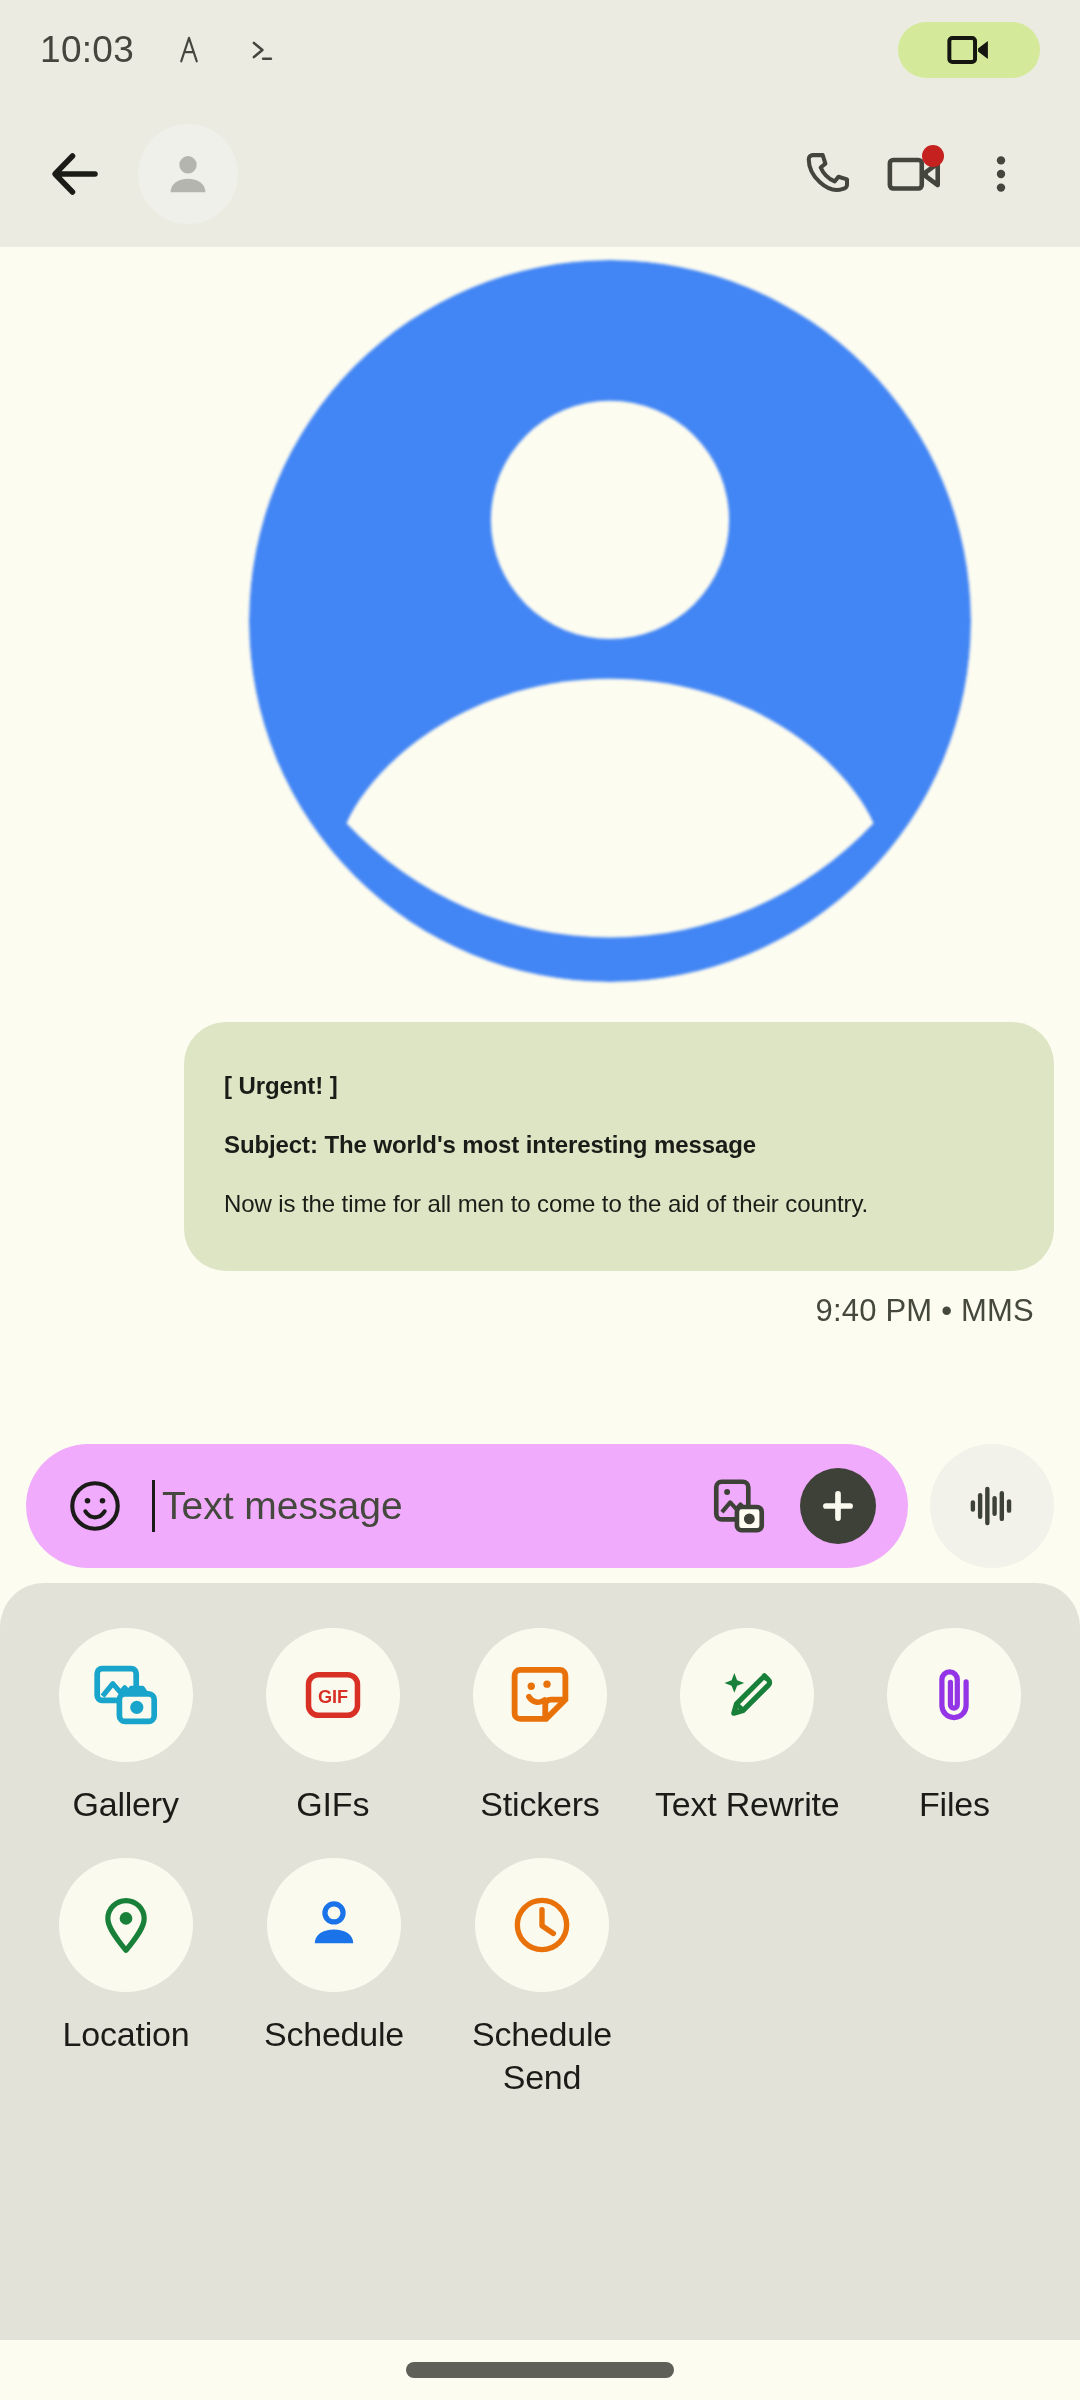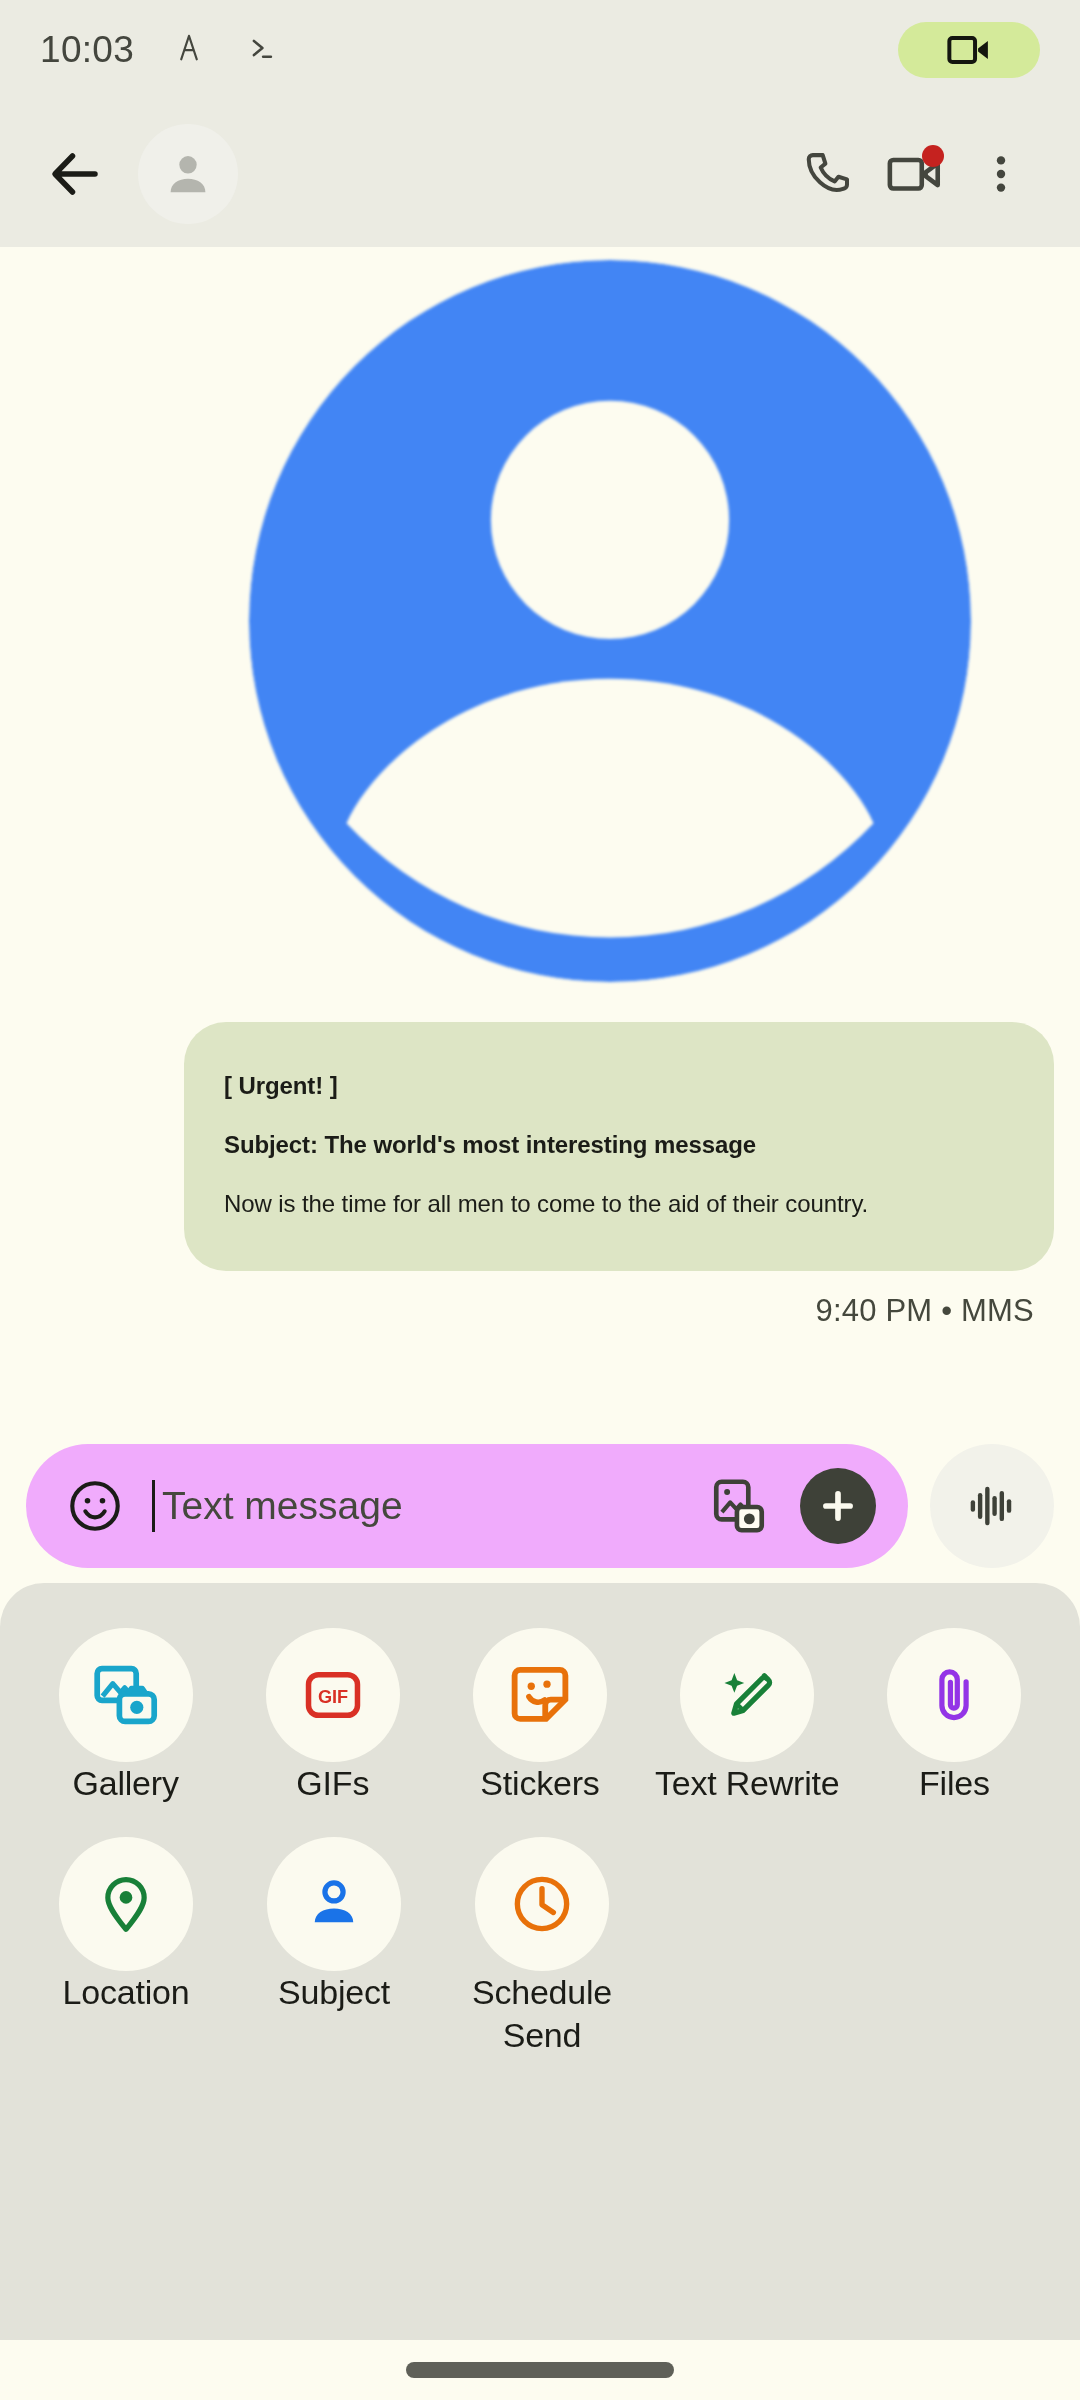--- a/index.html
+++ b/index.html
@@ -12,21 +12,21 @@
   body { background: #FDFCF0; position: relative; }
 
   
   .status-bar {
     position: absolute; top: 0; left: 0;
     width: 1080px; height: 100px;
     background: #EBEBE2;
     display: flex; align-items: center;
     padding: 0 40px;
   }
-  .status-left { display: flex; align-items: flex-start; gap: 38px; }
+  .status-left { display: flex; align-items: center; gap: 38px; }
   .status-clock {
     font-size: 37px; color: #44463E; letter-spacing: 0.3px;
   }
   .status-icon { width: 34px; height: 38px; display: block; }
   .status-spacer { flex: 1; }
   .status-chip {
     width: 142px; height: 56px; border-radius: 28px;
     background: #D4EA9A;
     display: flex; align-items: center; justify-content: center;
   }
@@ -167,20 +167,21 @@
   .attach-item {
     width: 208px;
     display: flex; flex-direction: column; align-items: center;
   }
   .attach-circle {
     width: 134px; height: 134px; border-radius: 50%;
     background: #FBFAEF;
     display: flex; align-items: center; justify-content: center;
   }
   .attach-label {
+    margin-top: 21px;
     font-size: 34px;
     color: #1B1C17;
     text-align: center;
     line-height: 43px;
     letter-spacing: -0.2px;
   }
 
   
   .nav-bar {
     position: absolute;
@@ -385,21 +386,21 @@
       <div class="attach-label">Location</div>
     </div>
 
     <div class="attach-item">
       <div class="attach-circle">
         <svg width="66" height="66" viewBox="0 0 24 24">
           <circle cx="12" cy="7.6" r="3.3" fill="none" stroke="#1A73E8" stroke-width="1.9"></circle>
           <path d="M5 18.6 c0 -3.2 3.1 -5 7 -5 s7 1.8 7 5 z" fill="#1A73E8"></path>
         </svg>
       </div>
-      <div class="attach-label">Subject</div>
+      <div class="attach-label">Schedule</div>
     </div>
 
     <div class="attach-item">
       <div class="attach-circle">
         <svg width="68" height="68" viewBox="0 0 24 24">
           <circle cx="12" cy="12" r="8.7" fill="none" stroke="#E8710A" stroke-width="1.9"></circle>
           <path d="M12 6.6 L12 12.3 L16 15" fill="none" stroke="#E8710A" stroke-width="1.9" stroke-linecap="round" stroke-linejoin="round"></path>
         </svg>
       </div>
       <div class="attach-label">Schedule Send</div>

